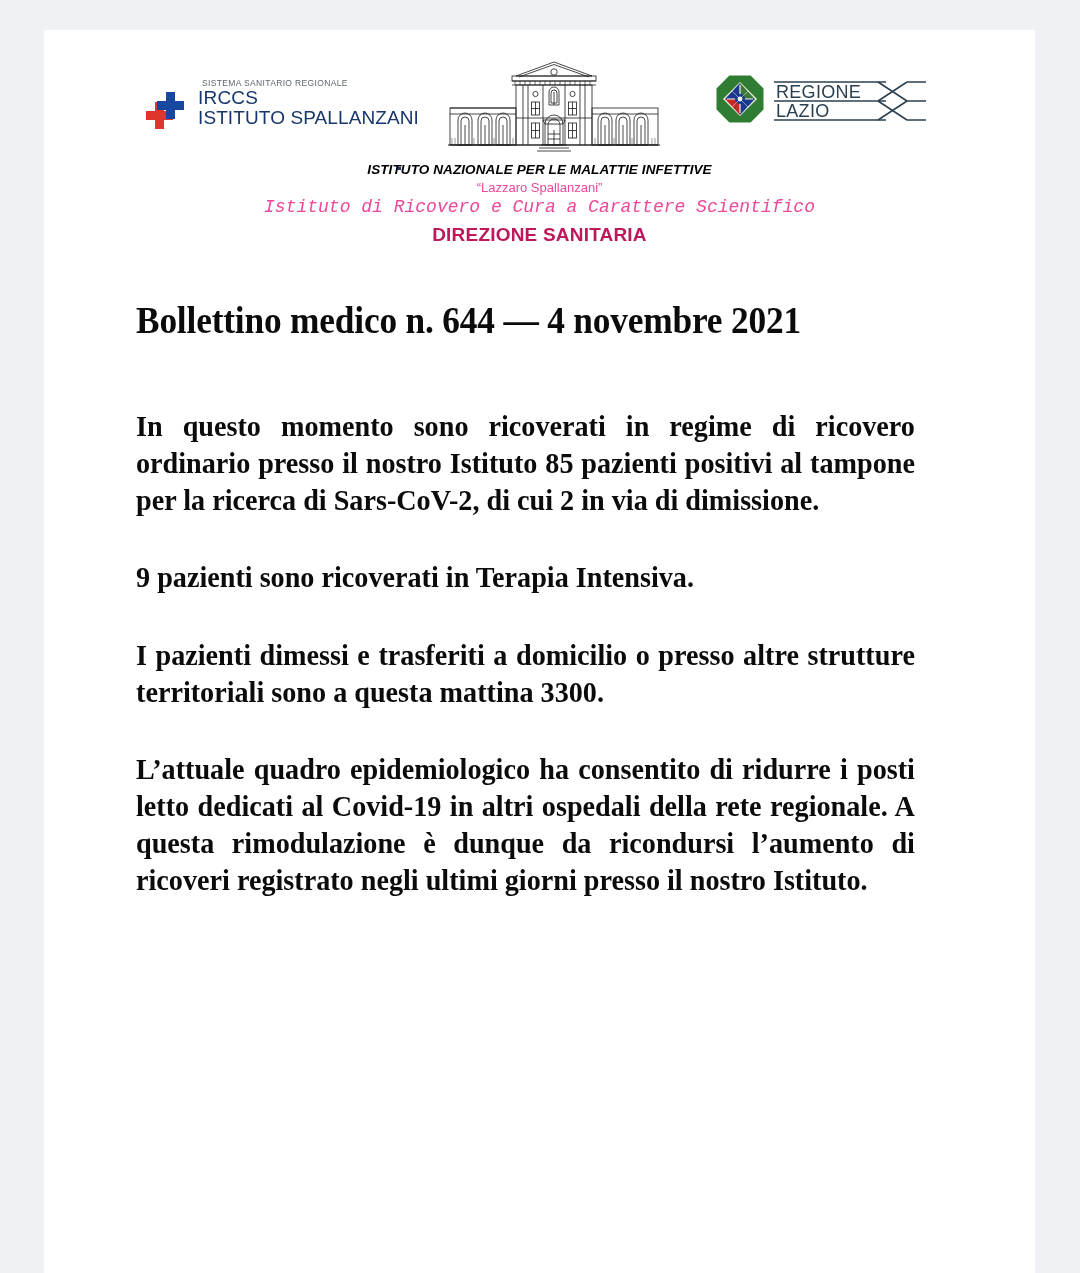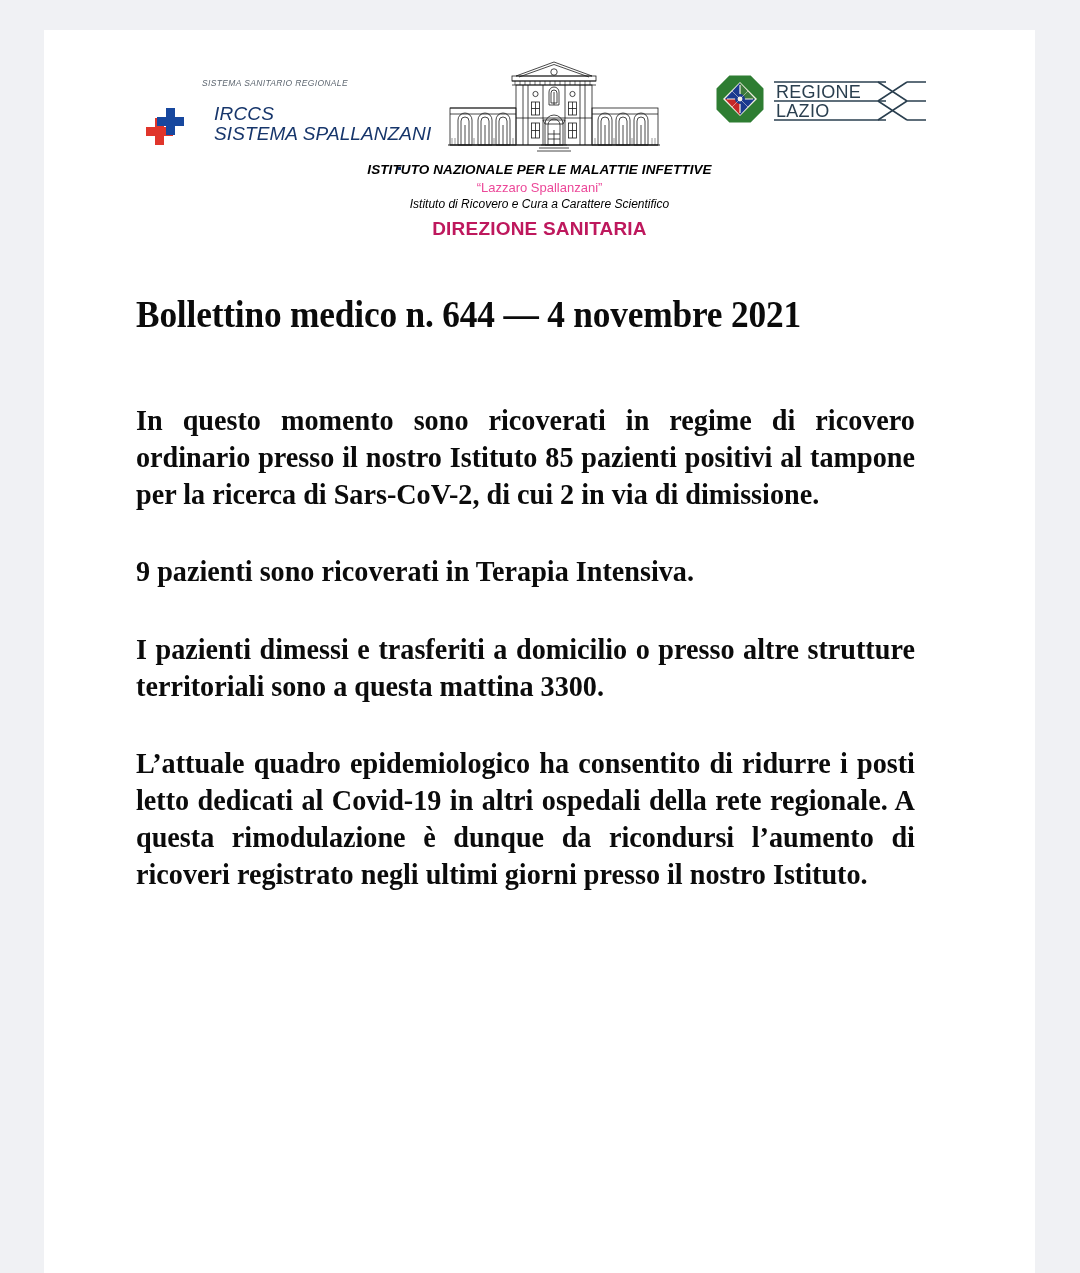--- a/index.html
+++ b/index.html
@@ -30,35 +30,33 @@
     position: relative;
     height: 130px;
   }
 
   
   .irccs-logo {
     position: absolute;
     left: 100px;
     top: 48px;
     width: 260px;
-    font-style: italic;
   }
   .irccs-sistema {
     font-family: "Liberation Sans", sans-serif;
     font-size: 8.5px;
     letter-spacing: 0.35px;
     color: #5d6670;
     margin-left: 58px;
     white-space: nowrap;
   }
   .irccs-row {
     display: flex;
     align-items: flex-start;
-    margin-top: 16px;
-    gap: 16px;
+    margin-top: 0;
   }
   .cross-wrap {
     position: relative;
     width: 48px;
     height: 40px;
     flex: none;
     margin-top: 3px;
   }
   .cross {
     position: absolute;
@@ -131,24 +129,24 @@
     color: #000;
     letter-spacing: 0.1px;
   }
   .inst-2 {
     font-family: "Liberation Sans", sans-serif;
     font-size: 13px;
     color: #ec4899;
     margin-top: 3px;
   }
   .inst-3 {
-    font-family: Liberation Sans, sans-serif;
+    font-family: Liberation Mono, monospace;
     font-style: italic;
-    font-size: 12px;
-    color: #000000;
+    font-size: 18px;
+    color: #ec4899;
     margin-top: 2px;
   }
   .inst-4 {
     font-family: "Liberation Sans", sans-serif;
     font-weight: bold;
     font-size: 19px;
     color: #be185d;
     letter-spacing: 0.2px;
     margin-top: 7px;
   }
@@ -191,21 +189,21 @@
 
     <div class="irccs-logo">
       <div class="irccs-sistema">SISTEMA SANITARIO REGIONALE</div>
       <div class="irccs-row">
         <div class="cross-wrap">
           <div class="cross cross-red"></div>
           <div class="cross cross-blue"></div>
         </div>
         <div class="irccs-name">
           <div class="l1">IRCCS</div>
-          <div class="l2">SISTEMA SPALLANZANI</div>
+          <div class="l2">ISTITUTO SPALLANZANI</div>
         </div>
       </div>
       <div class="irccs-dot"></div>
     </div>
 
     <div class="building">
       <svg viewBox="0 0 220 95" width="220" height="95">
         <g fill="none" stroke="#1a1a1a" stroke-width="0.8">
 
           <path d="M72 18 L110 4 L148 18 Z"></path>

